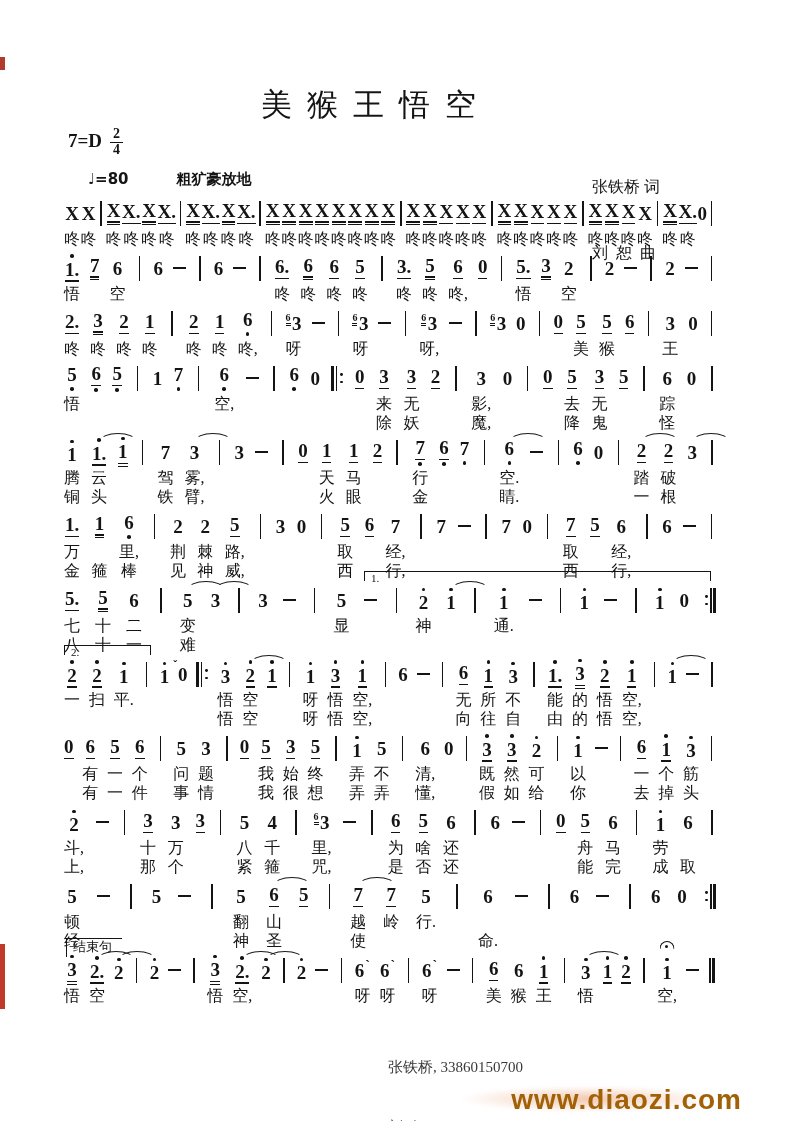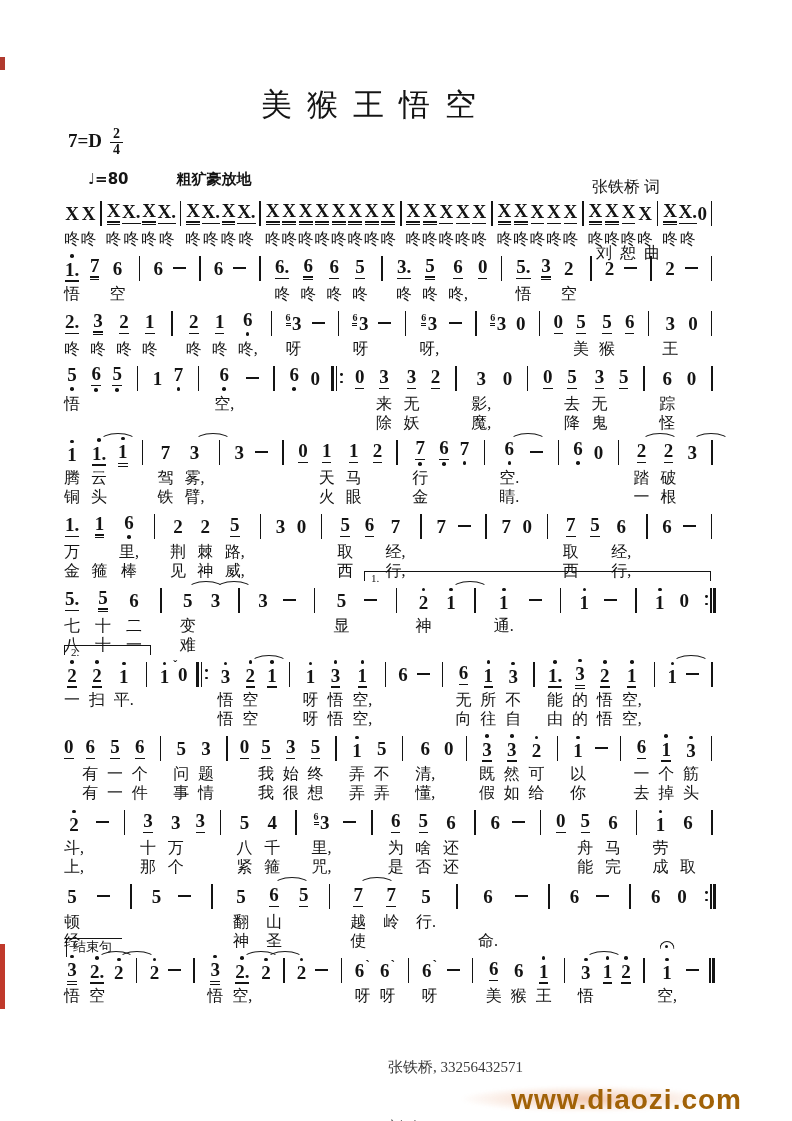--- a/index.html
+++ b/index.html
@@ -6,21 +6,21 @@
   .page{position:relative;width:752px;height:1121px;background:#ffffff;overflow:hidden;
         font-family:"Liberation Serif","DejaVu Serif",serif;color:#141414;}
   .title{position:absolute;top:84px;left:0;width:100%;text-align:center;
          font-size:31px;letter-spacing:15px;font-weight:500;}
   .keysig{position:absolute;left:68px;top:127px;font-size:19px;font-weight:bold;}
   .frac{display:inline-block;vertical-align:middle;text-align:center;font-size:14px;
         line-height:1.05;margin-left:8px;font-weight:bold;}
   .frac .fr-num{display:block;border-bottom:1.6px solid #141414;padding:0 3px;}
   .frac .fr-den{display:block;padding:0 3px;}
   .credits{position:absolute;right:92px;top:132px;font-size:16px;line-height:22px;
-           text-align:right;white-space:pre;}
+           text-align:left;white-space:pre;}
   .tempo-row{position:absolute;left:88px;top:170px;font-size:15px;font-weight:bold;display:flex;gap:48px;}
   .tempo-note{font-family:"DejaVu Sans",sans-serif;}
   
   #score{position:absolute;left:64px;top:196px;width:652px;}
   .sys{position:relative;margin-bottom:2px;}
   .notes-row{display:flex;justify-content:space-between;align-items:center;}
   .cell{position:relative;display:flex;flex-direction:column;align-items:center;}
   .nt{position:relative;height:34px;min-width:8px;display:flex;align-items:center;justify-content:center;}
   .stack{display:flex;flex-direction:column;align-items:center;line-height:1;}
   .drow{display:flex;align-items:flex-end;}
@@ -3670,19 +3670,19 @@
               </div>
             </div>
             <div class="ly"></div>
           </div>
         </div>
         <div class="phrase">结束句</div>
       </div>
     </div>
 
   <div class="contact">
-    <div class="c1">张铁桥, 33256432571</div>
+    <div class="c1">张铁桥, 33860150700</div>
     <div class="c2">刘  恕  13593044730</div>
   </div>
 
   <div class="wm-glow"></div>
   <div class="wm-url">www.diaozi.com</div>
 </div>
 
 </body></html>

